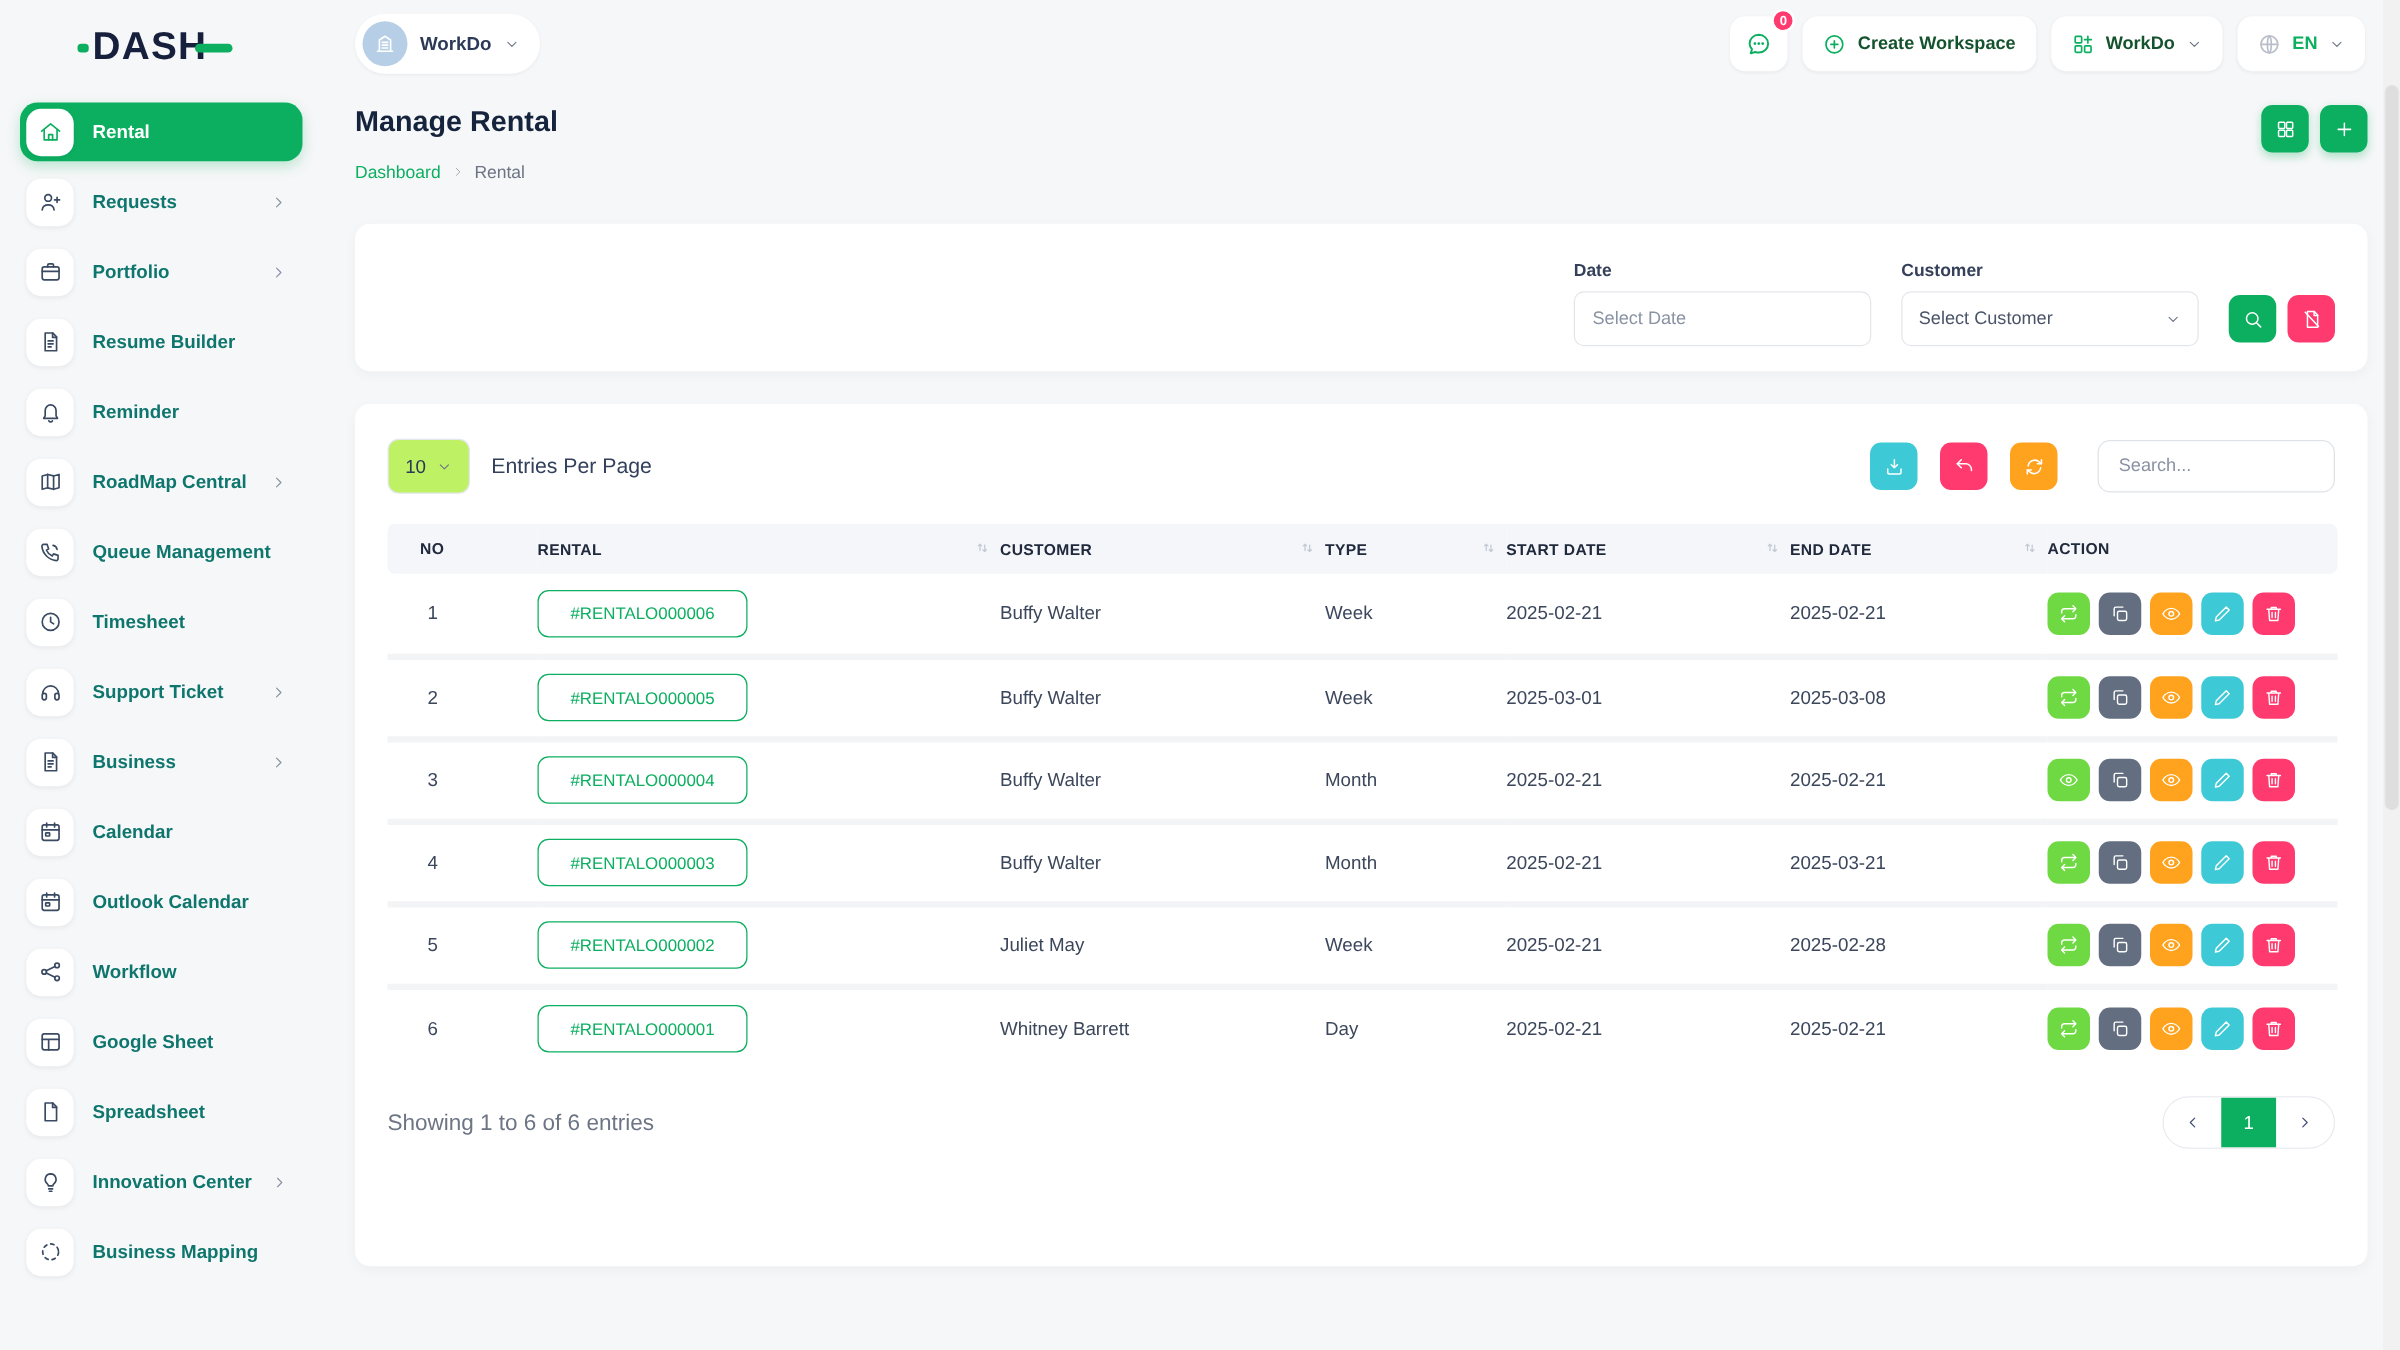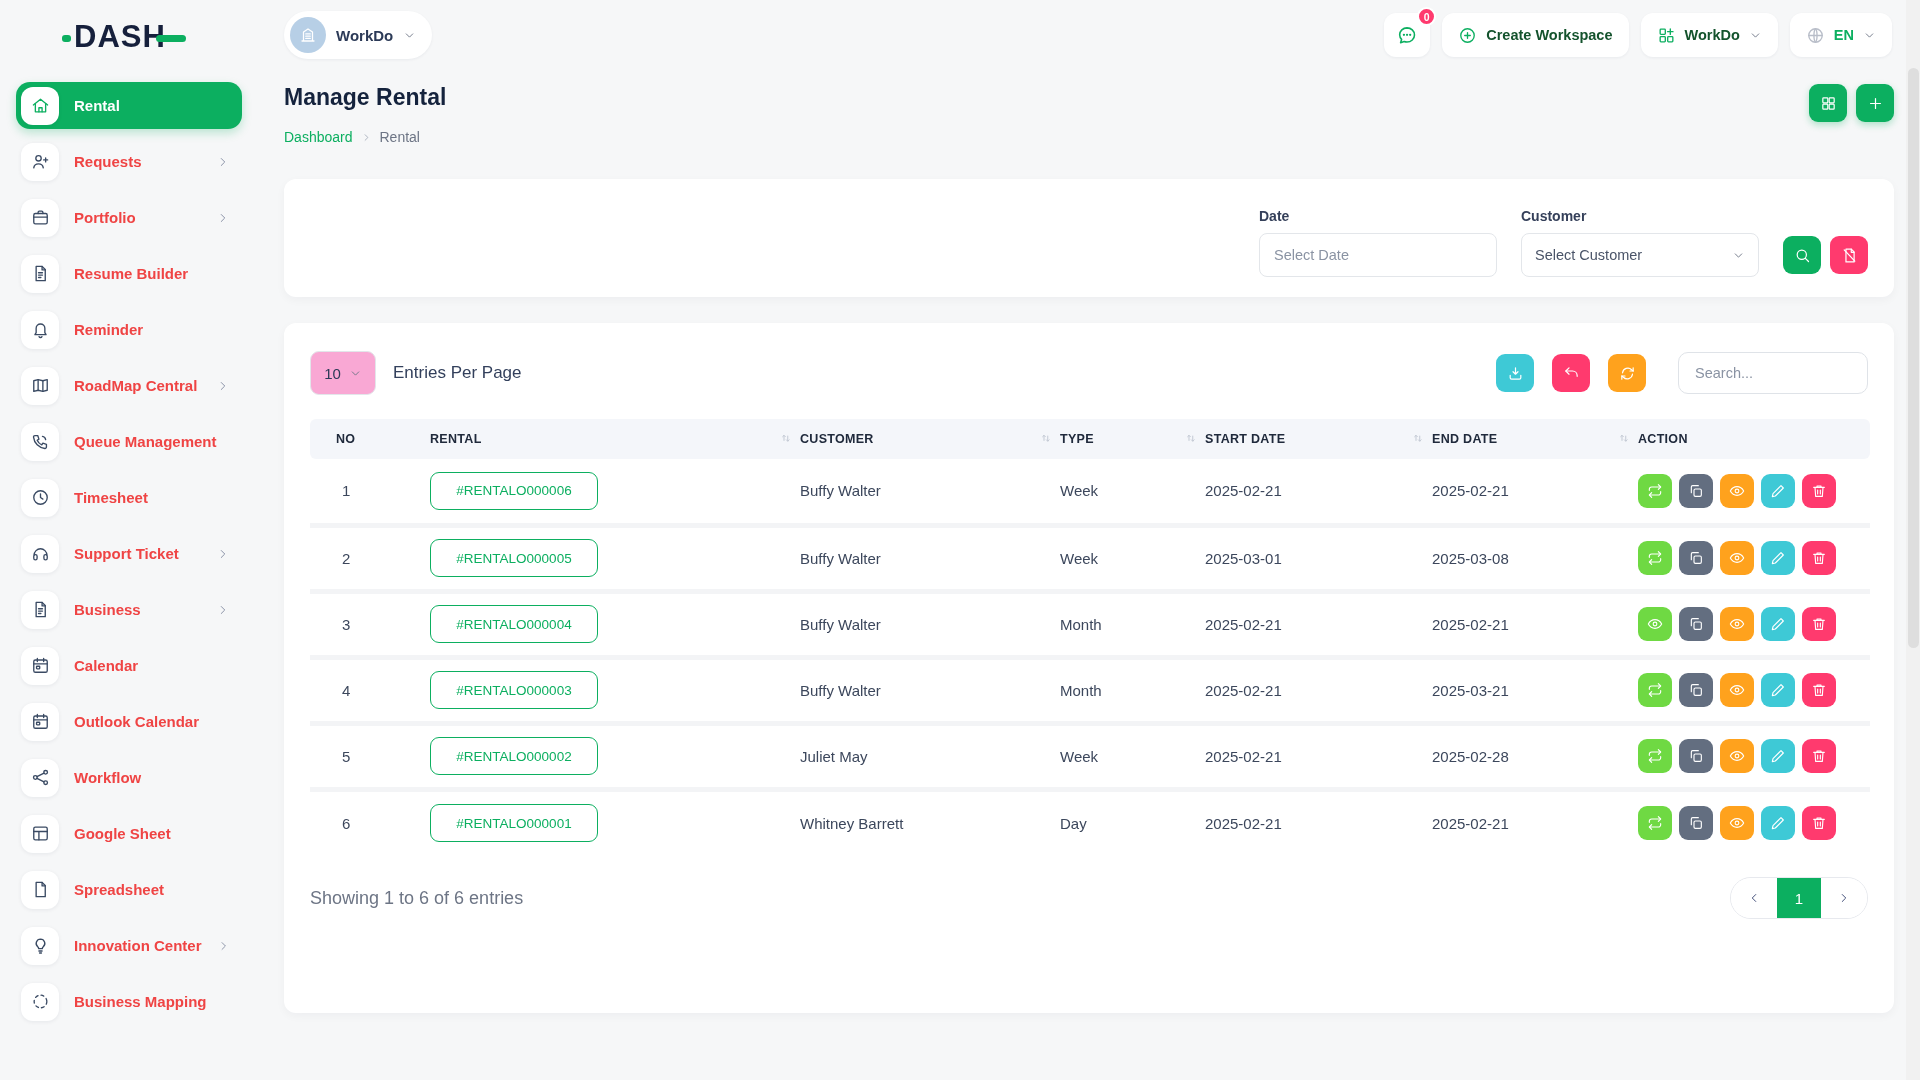--- a/index.html
+++ b/index.html
@@ -18,21 +18,21 @@
   
   .sidebar{grid-row:1 / span 2;padding:2px 16px;overflow:hidden;text-align:center;}
   .logo{height:70px;display:flex;align-items:center;padding-left:46px;}
   .logo-mark{width:9px;height:7px;border-radius:3px;background:var(--green);margin-right:3px;margin-top:3px;}
   .logo-text{font-size:31px;font-weight:800;letter-spacing:1px;color:#16203c;}
   .logo-dash{width:30px;height:7px;border-radius:4px;background:var(--green);margin-left:-10px;margin-top:3px;}
   .nav{margin-top:10px;display:flex;flex-direction:column;gap:9px;}
   .nav-item{display:flex;align-items:center;gap:15px;height:47px;border-radius:14px;padding:0 12px 0 5px;cursor:pointer;}
   .nav-icon{width:38px;height:38px;border-radius:12px;background:#fff;box-shadow:0 1px 4px rgba(20,30,60,.07);color:#3a4a63;flex:0 0 38px;align-items:center;justify-content:center;display:flex;}
   .nav-icon svg{width:19px;height:19px;}
-  .nav-label{font-size:15px;font-weight:600;color:#ef4444;white-space:nowrap;}
+  .nav-label{font-size:15px;font-weight:600;color:#0f766e;white-space:nowrap;}
   .nav-chevron{margin-left:auto;width:14px;height:14px;color:#8b93a7;}
   .nav-item.active{background:var(--green);box-shadow:0 4px 10px rgba(12,175,96,.25);}
   .nav-item.active .nav-label{color:#fff;font-weight:700;}
   .nav-item.active .nav-icon{color:var(--green);}
 
   
   .topbar{display:flex;align-items:center;padding:0 28px 0 26px;gap:10px;}
   .chip,.pill,.iconbtn{background:#fff;box-shadow:0 1px 3px rgba(20,30,60,.06);display:flex;align-items:center;}
   .chip{height:48px;border-radius:24px;padding:6px 16px 6px 6px;gap:10px;cursor:pointer;}
   .chip-avatar{width:36px;height:36px;border-radius:50%;background:#b7cfe6;color:#fff;display:flex;align-items:center;justify-content:center;}
@@ -71,37 +71,37 @@
   .select{width:238px;height:44px;border:1px solid var(--line);border-radius:8px;padding:0 13px;display:flex;align-items:center;justify-content:space-between;cursor:pointer;background:#fff;}
   .select-value{font-size:14.5px;color:#4a5468;}
   .filter-btns{display:flex;gap:9px;margin-bottom:3px;}
   .sq-btn-sm{width:38px;height:38px;border-radius:9px;border:none;color:#fff;display:flex;align-items:center;justify-content:center;cursor:pointer;}
   .sq-btn-sm svg{width:17px;height:17px;}
   .btn-search{background:var(--green);}
   .btn-clear{background:var(--a-pink);}
 
   .table-card{margin-top:26px;min-height:690px;padding:28px 26px 24px;}
   .toolbar{display:flex;align-items:center;}
-  .pp-select{width:66px;height:44px;border:1px solid var(--line);border-radius:9px;display:flex;align-items:center;justify-content:center;gap:8px;cursor:pointer;background:#f9a8d4;}
+  .pp-select{width:66px;height:44px;border:1px solid var(--line);border-radius:9px;display:flex;align-items:center;justify-content:center;gap:8px;cursor:pointer;background:#bef264;}
   .pp-value{font-size:15px;color:#2c3a57;}
   .entries-label{margin-left:17px;font-size:17px;color:#33405c;}
   .toolbar-right{margin-left:auto;display:flex;align-items:center;gap:18px;}
   .btn-export{background:var(--a-cyan);}
   .btn-undo{background:var(--a-pink);}
   .btn-refresh{background:var(--a-orange);}
   .search-input{width:190px;height:42px;border:1px solid #dfe3e8;border-radius:10px;padding:0 16px;font-size:14.5px;color:#4a5468;margin-left:14px;outline:none;background:#fff;}
   .search-input::placeholder{color:#8a93a3;}
 
   table{width:100%;border-collapse:collapse;table-layout:fixed;margin-top:24px;}
   col.c0{width:120px;} col.c1{width:370px;} col.c2{width:260px;} col.c3{width:145px;}
   col.c4{width:227px;} col.c5{width:206px;} col.c6{width:232px;}
   thead th{background:#f4f6fa;height:40px;text-align:left;padding:0;}
   thead th:first-child{border-radius:6px 0 0 6px;}
   thead th:last-child{border-radius:0 6px 6px 0;}
-  .th-inner{display:flex;align-items:center;justify-content:space-between;padding:0 6px 0 0;}
+  .th-inner{display:flex;align-items:flex-end;justify-content:space-between;padding:0 6px 0 0;}
   th:first-child .th-inner{padding-left:26px;}
   .th-label{font-size:12.5px;font-weight:700;letter-spacing:.3px;color:#202a3c;text-transform:uppercase;}
   .sort{width:15px;height:15px;color:#c3c9d4;cursor:pointer;}
   .sort svg{stroke-width:1.6;}
   tbody td{height:66px;border-bottom:5px solid #f3f4f6;font-size:15px;color:var(--text-mid);padding:0;vertical-align:middle;}
   tbody tr:last-child td{border-bottom:none;}
   td:first-child{padding-left:32px;}
   .rental-badge{display:inline-flex;align-items:center;justify-content:center;width:168px;height:38px;border:1.4px solid var(--green);border-radius:9px;color:var(--green);font-size:13.5px;cursor:pointer;background:#fff;}
   .actions{display:flex;gap:7px;}
   .action{width:34px;height:34px;border-radius:9px;border:none;color:#fff;display:flex;align-items:center;justify-content:center;cursor:pointer;}

